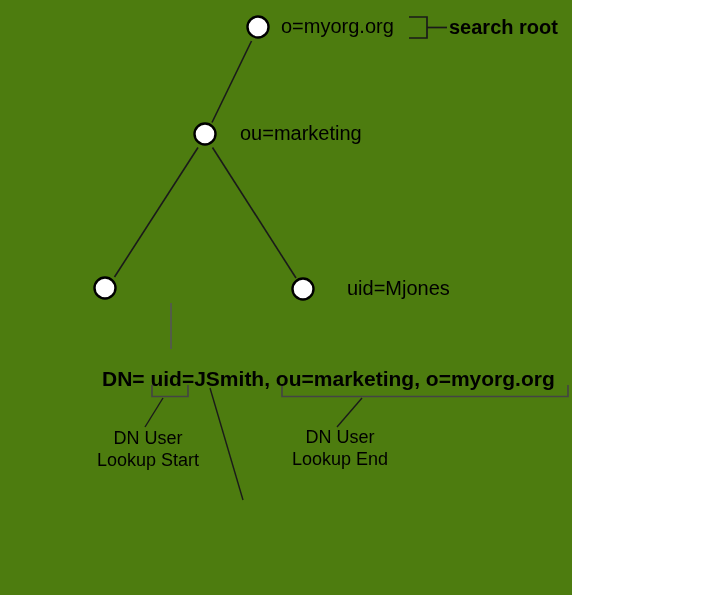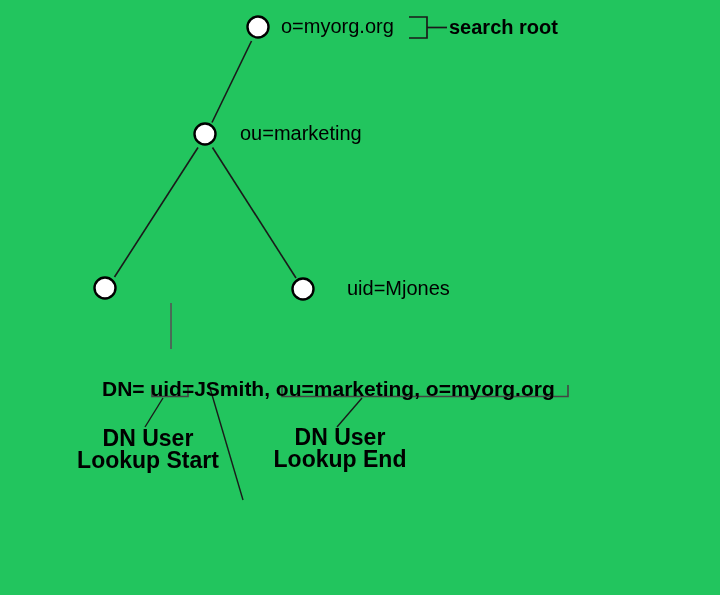--- a/index.html
+++ b/index.html
@@ -1,51 +1,51 @@
 <!DOCTYPE html>
 <html><head>
 <meta charset="utf-8">
 <style>
   * { margin: 0; padding: 0; box-sizing: border-box; }
   html, body { background: #ffffff; }
   .canvas {
     position: relative;
-    width: 720px;
+    width: 572px;
     height: 595px;
-    background: #22c55e;
+    background: #4d7c0f;
     font-family: "Liberation Sans", sans-serif;
     color: #000000;
     overflow: hidden;
   }
   svg.layer {
     position: absolute;
     left: 0; top: 0;
     width: 720px; height: 595px;
   }
   .lbl {
     position: absolute;
     font-size: 20px;
     line-height: 22px;
     white-space: nowrap;
     color: #000;
   }
   .lbl.bold { font-weight: bold; }
   .dn {
     position: absolute;
-    left: 102px; top: 377px;
+    left: 102px; top: 367px;
     font-size: 21px;
     font-weight: bold;
     white-space: nowrap;
     letter-spacing: 0px;
     text-align: center;
   }
   .note {
     position: absolute;
-    font-size: 23px;
-    font-weight: bold;
+    font-size: 18px;
+    font-weight: normal;
     line-height: 22px;
     text-align: center;
     white-space: pre-line;
   }
   .note.start { left: 68px;  top: 427px; width: 160px; }
   .note.end   { left: 260px; top: 426px; width: 160px; }
   .note.user  { left: 125px; top: 499px; width: 290px; }
 </style>
 </head>
 <body>

